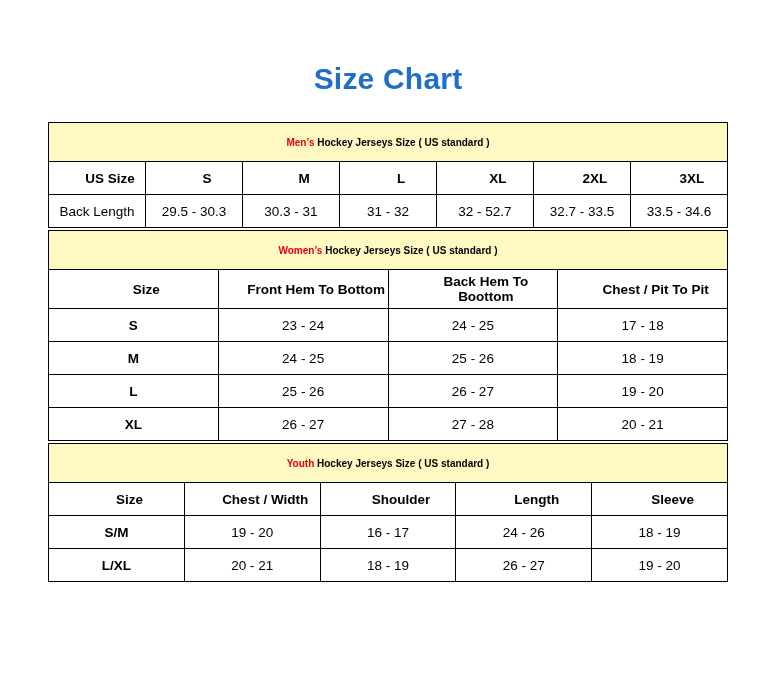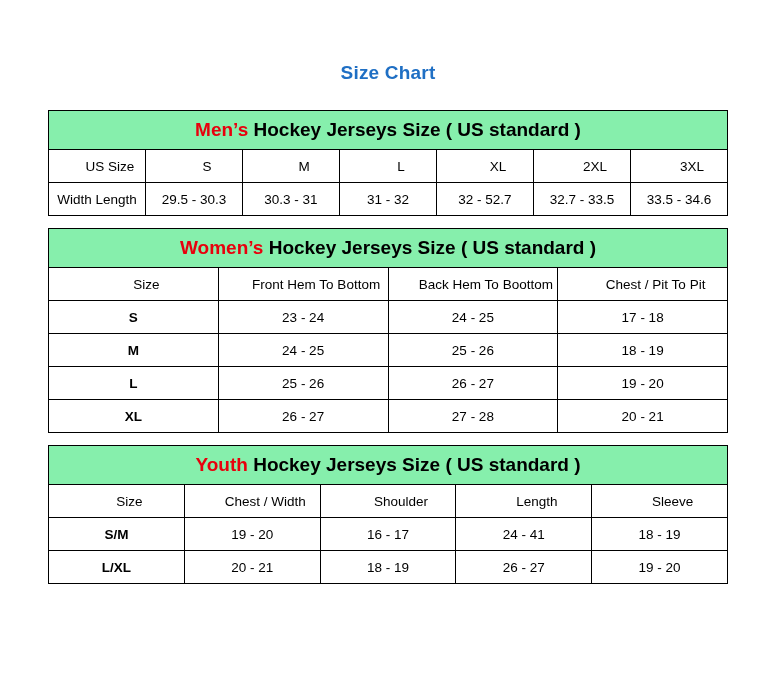--- a/index.html
+++ b/index.html
@@ -17,21 +17,21 @@
   .page {
     width: 776px;
     height: 692px;
     box-sizing: border-box;
     padding: 0;
     position: relative;
   }
   .title {
     text-align: center;
     color: #1f6fc4;
-    font-size: 19px;
+    font-size: 30px;
     font-weight: bold;
     padding-top: 62px;
     padding-bottom: 0;
     letter-spacing: 0.2px;
   }
   .tables-wrap {
     width: 680px;
     margin: 26px auto 0 auto;
   }
   table {
@@ -43,38 +43,38 @@
     border: 1px solid #000000;
     text-align: center;
     vertical-align: middle;
     font-size: 13.5px;
     font-weight: normal;
     padding: 4px 2px;
     height: 24px;
     background: #ffffff;
   }
   .banner td {
-    background: #86efac;
-    font-size: 19px;
+    background: #fef9c3;
+    font-size: 10px;
     font-weight: bold;
     height: 28px;
     padding: 5px 2px;
   }
   .banner .accent {
     color: #e8000d;
   }
   .hdr td {
-    font-weight: normal;
+    font-weight: bold;
     padding-left: 28px;
   }
   .rowlabel {
     font-weight: normal;
   }
   .tbl-women, .tbl-youth {
-    margin-top: 12px;
+    margin-top: 2px;
     border-radius: 9px;
   }
   .tbl-men td.c0 { width: 150px; }
   .tbl-women td.c0 { width: 150px; }
   .tbl-youth td.c0 { width: 150px; }
 </style>
 </head>
 <body>
 
 <div class="page">
@@ -91,21 +91,21 @@
         <tr class="hdr">
           <td class="c0">US Size</td>
           <td>S</td>
           <td>M</td>
           <td>L</td>
           <td>XL</td>
           <td>2XL</td>
           <td>3XL</td>
         </tr>
         <tr>
-          <td class="c0 rowlabel">Width Length</td>
+          <td class="c0 rowlabel">Back Length</td>
           <td>29.5 - 30.3</td>
           <td>30.3 - 31</td>
           <td>31 - 32</td>
           <td>32 - 52.7</td>
           <td>32.7 - 33.5</td>
           <td>33.5 - 34.6</td>
         </tr>
       </tbody>
     </table>
 
@@ -156,21 +156,21 @@
           <td class="c0">Size</td>
           <td>Chest / Width</td>
           <td>Shoulder</td>
           <td>Length</td>
           <td>Sleeve</td>
         </tr>
         <tr>
           <td class="c0" style="font-weight:bold">S/M</td>
           <td>19 - 20</td>
           <td>16 - 17</td>
-          <td>24 - 41</td>
+          <td>24 - 26</td>
           <td>18 - 19</td>
         </tr>
         <tr>
           <td class="c0" style="font-weight:bold">L/XL</td>
           <td>20 - 21</td>
           <td>18 - 19</td>
           <td>26 - 27</td>
           <td>19 - 20</td>
         </tr>
       </tbody>

